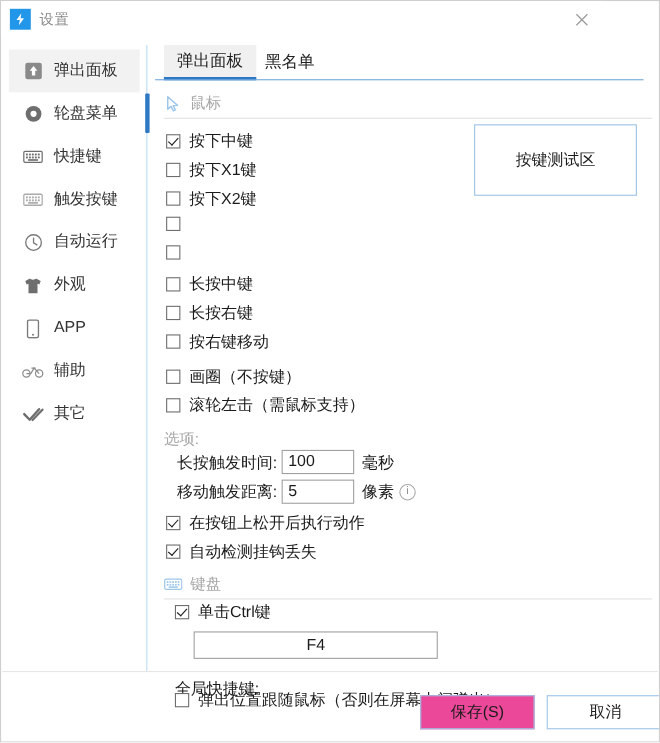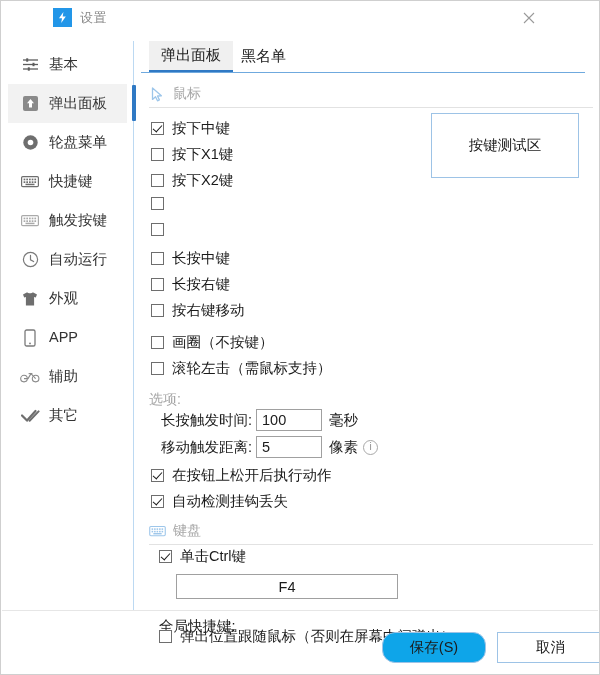--- a/index.html
+++ b/index.html
@@ -17,21 +17,21 @@
     background: #ffffff;
     border: 1px solid #cfcfcf;
     overflow: hidden;
   }
 
   
   .titlebar {
     position: absolute; top: 0; left: 0;
     width: 550px; height: 33px;
     background: #ffffff;
-    display: flex; align-items: center; padding-left: 44px;
+    display: flex; align-items: center;
   }
   .app-icon {
     width: 19px; height: 19px;
     margin-left: 8px;
     background: #2296e8;
     display: flex; align-items: center; justify-content: center;
     flex: none;
   }
   .app-icon svg { display: block; }
   .title-text {
@@ -239,21 +239,21 @@
     background: #e6e6e6;
   }
   .btn {
     position: absolute;
     height: 31px;
     border: 1px solid #9dc3e6;
     display: flex; align-items: center; justify-content: center;
     font-size: 14.5px;
     color: #1b1b1b;
   }
-  .btn.primary { background: #0ea5e9; border-radius: 13px; }
+  .btn.primary { background: #ec4899; }
   .btn.plain { background: #ffffff; }
   #save-button { left: 381px; top: 631px; width: 104px; }
   #cancel-button { left: 496px; top: 631px; width: 107px; }
 </style>
 </head>
 <body>
 
 <div id="app">
 
   <div class="titlebar">
@@ -265,37 +265,20 @@
     <div class="title-text">设置</div>
     <div class="close-btn">
       <svg width="12" height="12" viewBox="0 0 12 12">
         <path d="M1 1 L11 11 M11 1 L1 11" stroke="#9a9a9a" stroke-width="1.1" fill="none"></path>
       </svg>
     </div>
   </div>
 
   <div class="sidebar">
 
-    <div class="side-item">
-      <span class="side-ico">
-        <svg width="17" height="15" viewBox="0 0 17 15">
-          <g stroke="#5c5c5c" stroke-width="1.3" fill="none">
-            <path d="M1 3 H16"></path>
-              <path d="M1 7.5 H16"></path>
-              <path d="M1 12 H16"></path>
-          </g>
-          <g fill="#5c5c5c">
-            <rect x="4.2" y="1.3" width="2" height="3.4"></rect>
-            <rect x="10.5" y="5.8" width="2" height="3.4"></rect>
-            <rect x="5.8" y="10.3" width="2" height="3.4"></rect>
-          </g>
-        </svg>
-      </span>
-      <span class="side-label">基本</span>
-    </div>
 
     <div class="side-item active">
       <span class="side-ico">
         <svg width="17" height="17" viewBox="0 0 17 17">
           <rect x="1" y="1" width="15" height="15" rx="2" fill="#8a8a8a"></rect>
           <path d="M8.5 4 L12 8.3 L10 8.3 L10 12.6 L7 12.6 L7 8.3 L5 8.3 Z" fill="#ffffff"></path>
         </svg>
       </span>
       <span class="side-label">弹出面板</span>
     </div>

